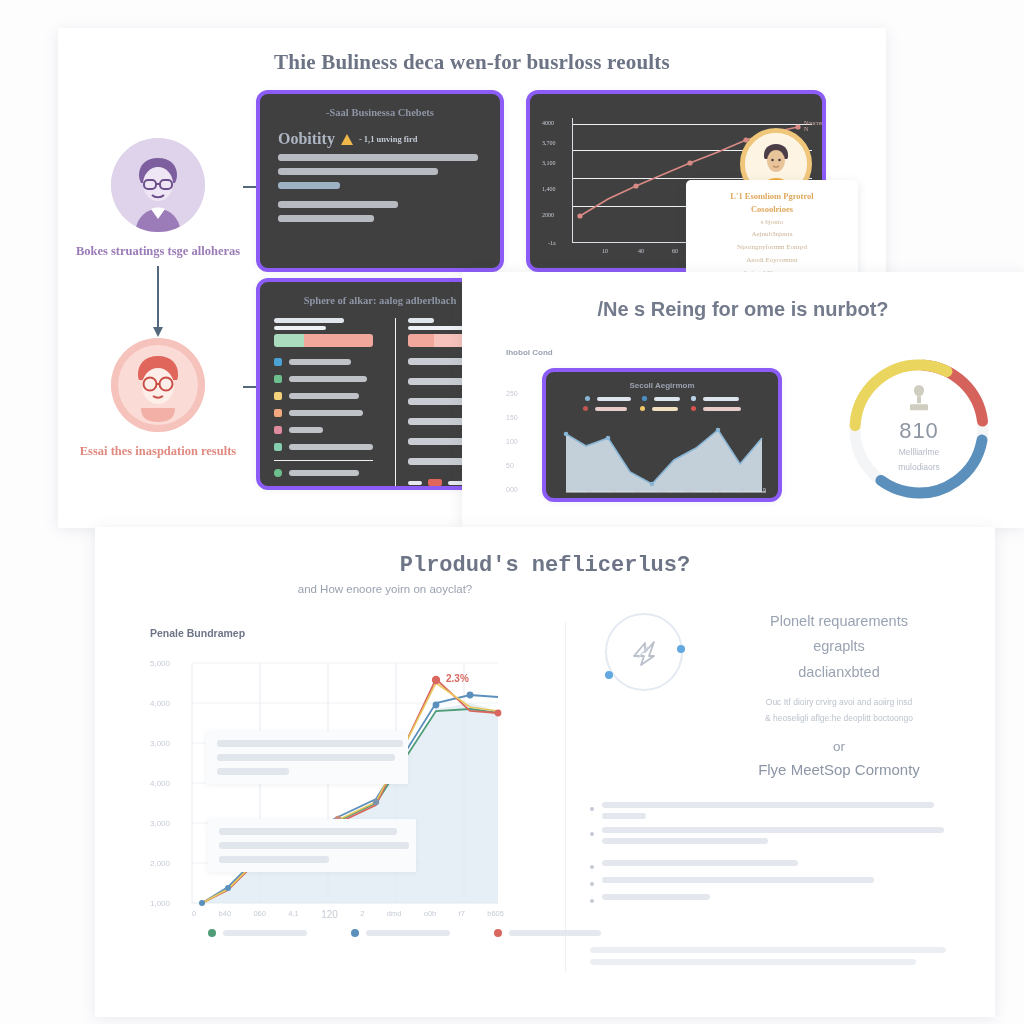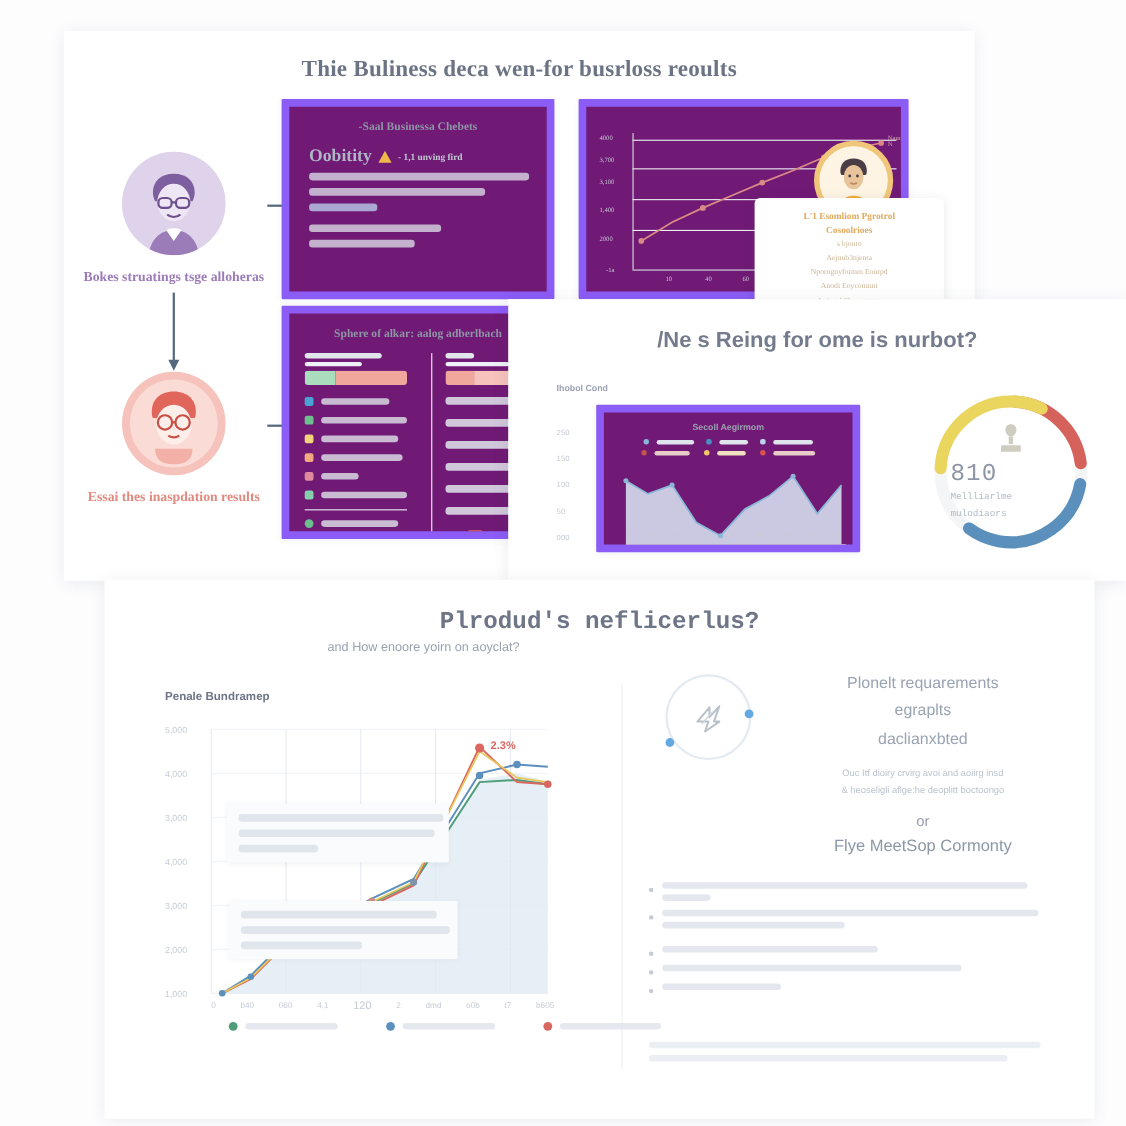--- a/index.html
+++ b/index.html
@@ -58,22 +58,22 @@
   }
   .arrow-v::after {
     content: ""; position: absolute; left: -4px; bottom: -9px;
     border-top: 10px solid #54687d;
     border-left: 5px solid transparent;
     border-right: 5px solid transparent;
   }
 
   
   .card {
-    position: absolute; background: #701a75;
-    border: 7px solid #8b5cf6; border-radius: 1px;
+    position: absolute; background: #404040;
+    border: 4px solid #8b5cf6; border-radius: 12px;
     box-shadow: 0 1px 6px rgba(70,80,100,.07);
     overflow: hidden;
   }
   .card-title {
     text-align: center; font-size: 10.5px; font-weight: bold;
     color: #8d95a5; margin: 13px 10px 12px;
   }
   .blurline {
     height: 7px; border-radius: 3px; background: #dfe4ec;
     margin: 0 18px 7px; opacity: .75;
@@ -120,21 +120,21 @@
 
   
   #panel-right { left: 462px; top: 272px; width: 562px; height: 256px; }
   .panel-h2 {
     text-align: center; font-size: 20px; font-weight: 600;
     color: #737b8c; margin-top: 26px;
   }
   .small-cap { font-size: 8px; font-weight: bold; color: #9aa2b1; }
   .donut-center {
     position: absolute; left: 50%; top: 50%; transform: translate(-50%,-50%);
-    width: 110px; font-family: Liberation Mono, monospace;
+    text-align: center; width: 110px;
   }
   .donut-val { font-size: 22px; color: #8e96a4; letter-spacing: 1px; }
   .donut-cap { font-size: 8.5px; color: #b3bac6; line-height: 1.5; margin-top: 2px; }
 
   
   #panel-bottom { left: 95px; top: 527px; width: 900px; height: 490px; }
   .panel-h3 {
     text-align: center; font-size: 22px; font-weight: 600;
     color: #6d7policy; color: #6d7587; margin-top: 26px; font-family: Liberation Mono, monospace;
   }

